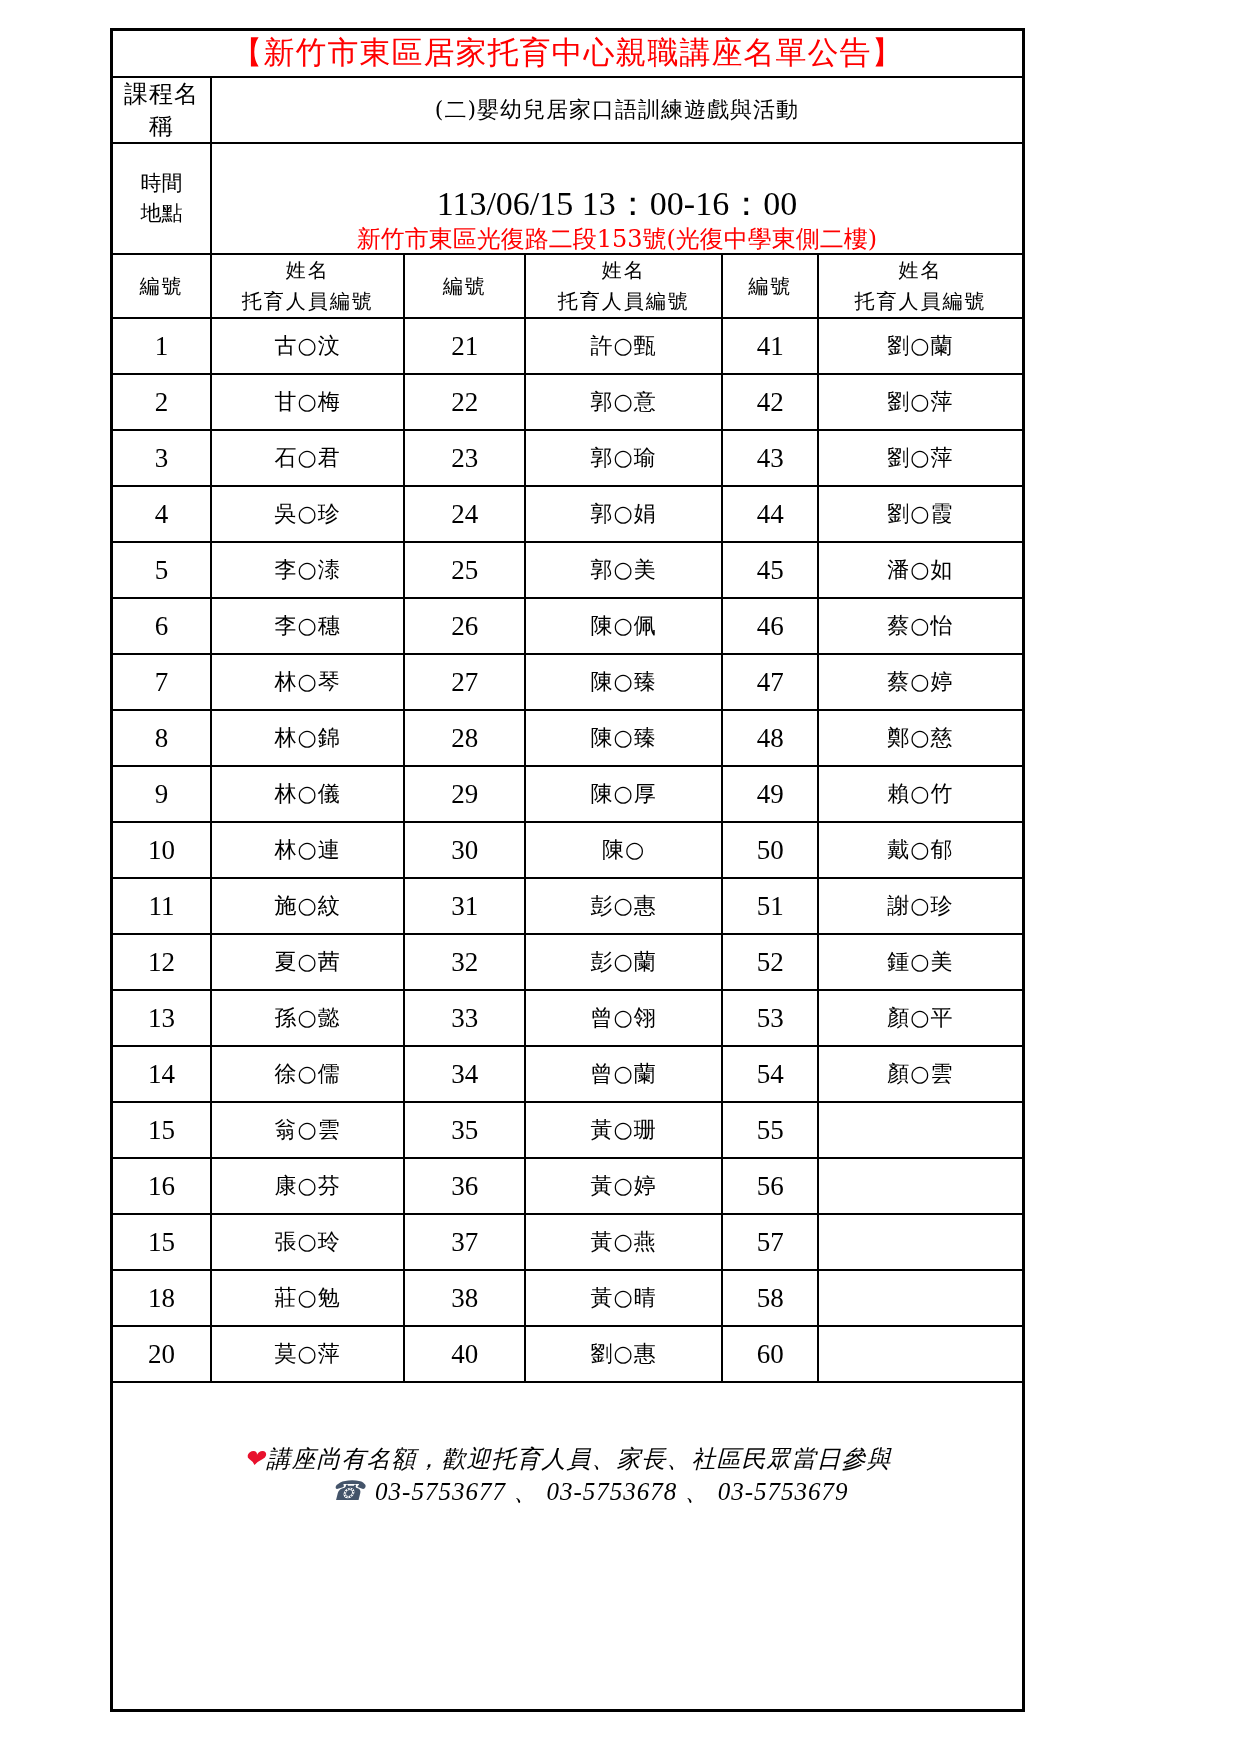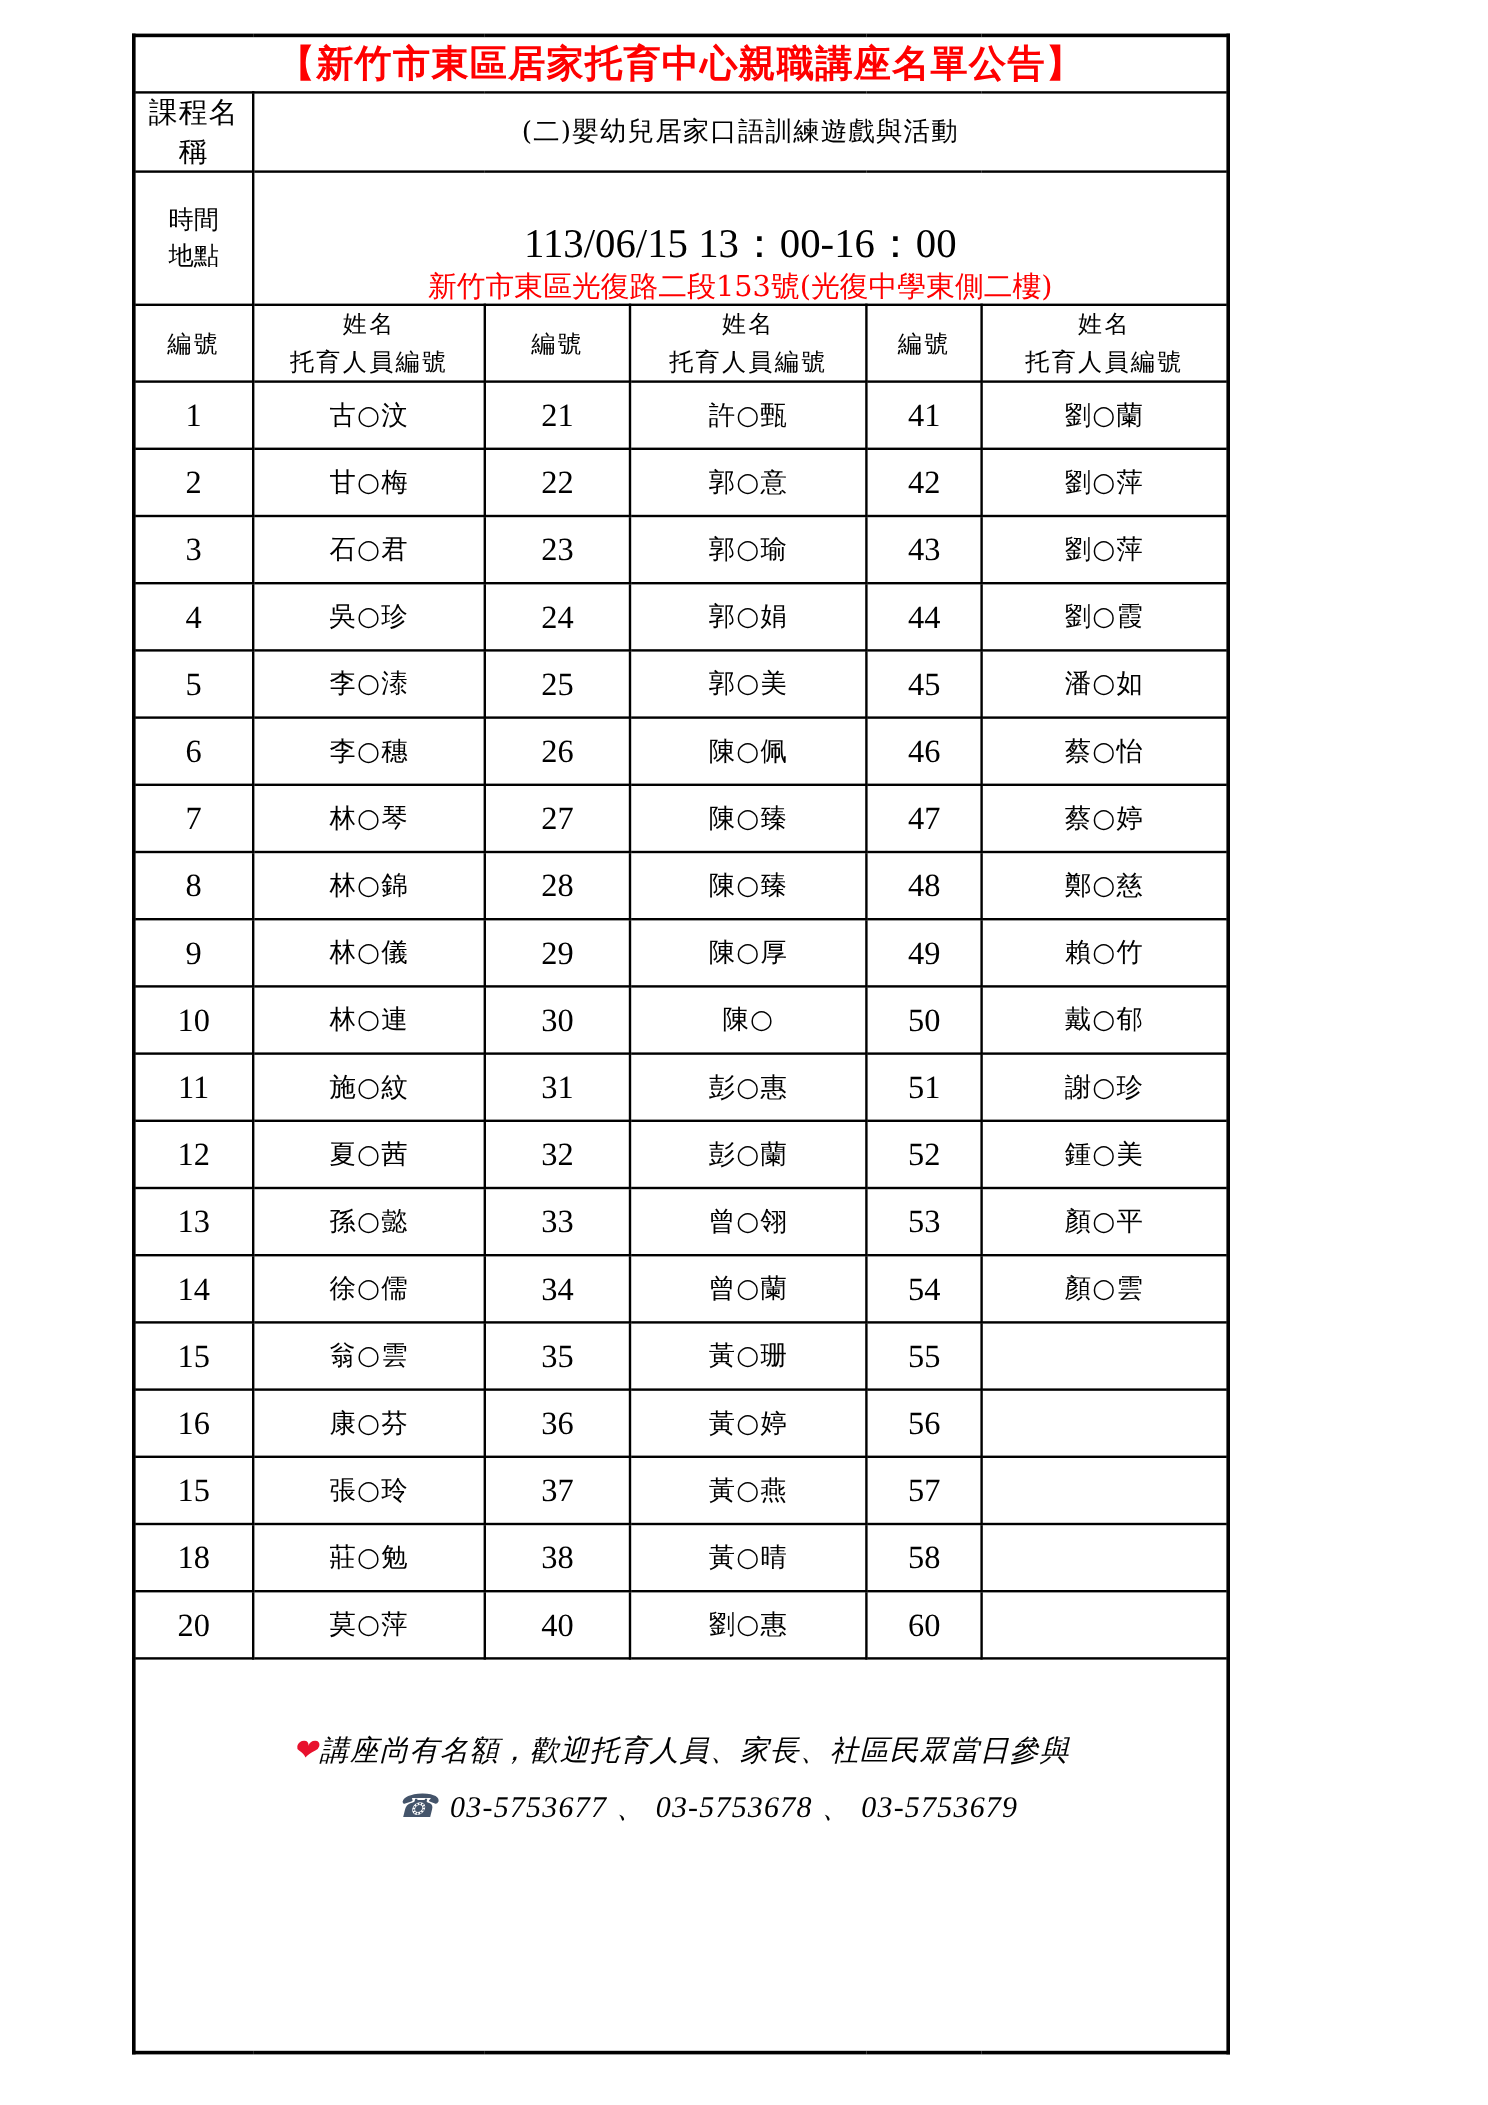--- a/index.html
+++ b/index.html
@@ -21,21 +21,21 @@
   td {
     border: 2px solid #000;
     text-align: center;
     vertical-align: middle;
     padding: 0;
     overflow: hidden;
   }
   .title-cell {
     height: 47px;
     color: #ff0000;
-    font-weight: bold;
+    font-weight: normal;
     font-size: 31px;
     letter-spacing: 1px;
   }
   .label-cell { font-size: 24px; letter-spacing: 1px; }
   .course-row td { height: 37px; }
   .course-cell { font-size: 22px; letter-spacing: 1px; }
   .when-row td { height: 64px; }
   .when-label { font-size: 21px; line-height: 1.45; }
   .time-line {
     font-size: 34px;
@@ -55,21 +55,20 @@
   .footer-cell {
     height: 328px;
     vertical-align: top;
     padding-top: 60px;
     font-size: 24px;
     font-style: italic;
   }
   .note-line { letter-spacing: 1px; }
   .heart { color: #e8112d; font-size: 25px; margin-right: 1px; }
   .phone-line {
-    margin-top: 14px;
     font-family: "Liberation Serif", "DejaVu Serif", serif;
     font-size: 25px;
     letter-spacing: 1px;
     padding-left: 44px;
   }
   .phone-icon { color: #44546a; font-size: 27px; margin-right: 10px; }
 </style>
 </head>
 <body>
 

